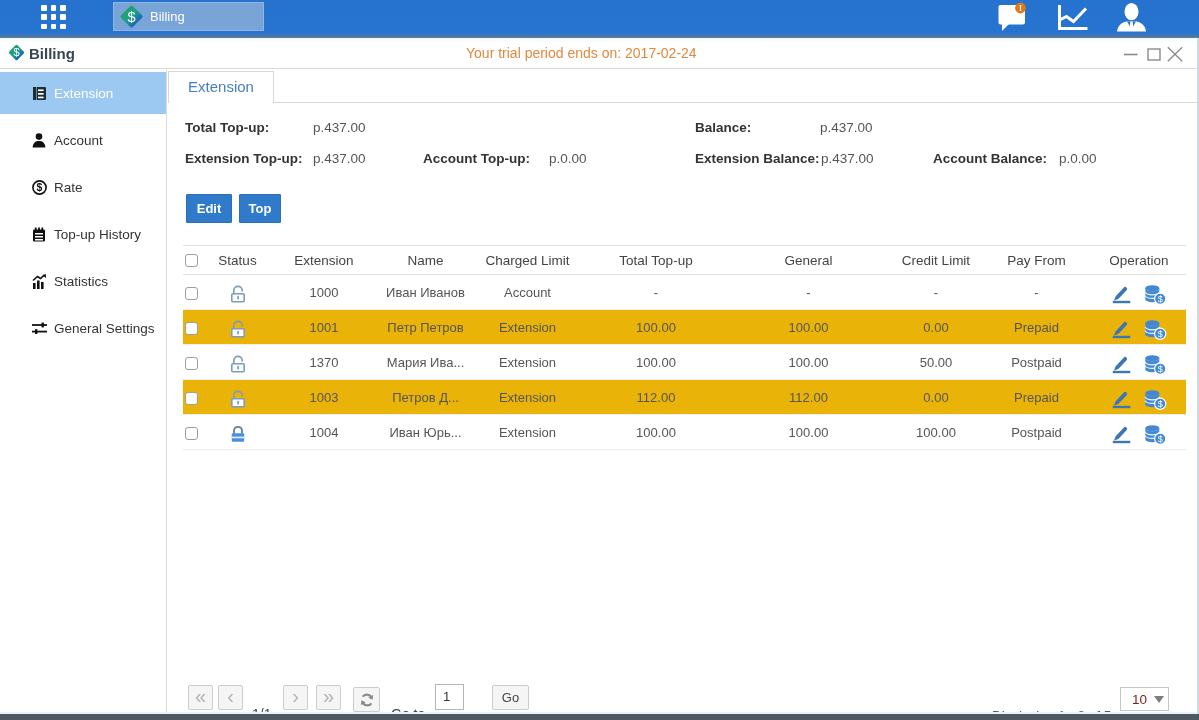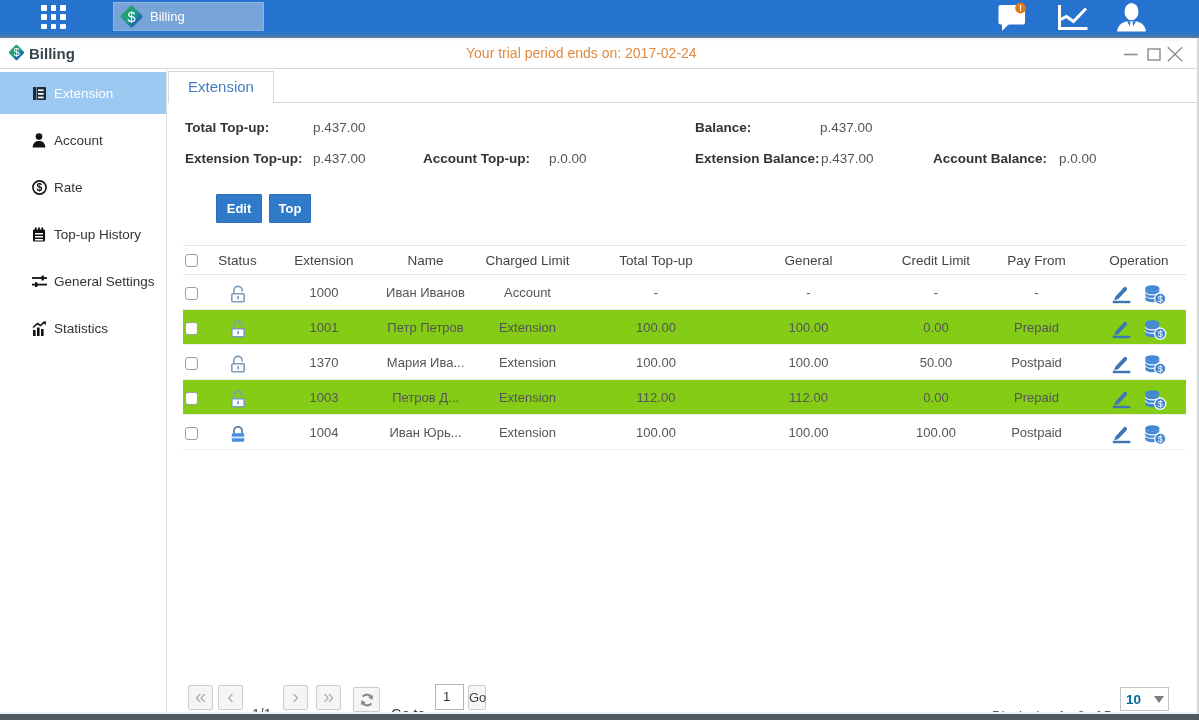--- a/index.html
+++ b/index.html
@@ -33,42 +33,42 @@
 
 #main { left:168px; top:69px; width:1031px; height:645px; background:#fff; }
 #tabline { position:absolute; left:106px; top:33px; width:1029px; height:0; border-bottom:1px solid #d8d8d8; }
 #tab { position:absolute; left:0px; top:2px; width:106px; height:32px; background:#fff;
   border:1px solid #d8d8d8; border-bottom:none; color:#4680c2; font-size:15px; text-align:center; line-height:30px; }
 
 .lab { position:absolute; font-size:13.5px; font-weight:bold; color:#333; }
 .val { position:absolute; font-size:13.5px; color:#555; }
 
 .btn { position:absolute; height:29px; background:#2f7ac9; border:1px solid #2b6fba; color:#fff;
-  font-size:13px; font-weight:bold; text-align:center; line-height:27px; border-radius:1px;margin-left:30px; }
+  font-size:13px; font-weight:bold; text-align:center; line-height:27px; border-radius:1px; }
 
 
 #tbl { position:absolute; left:15px; top:176px; width:1003px; border-collapse:collapse; table-layout:fixed; }
 #tbl th { border-top:1px solid #e3e3e3; border-bottom:1px solid #e3e3e3; height:29px;
   font-size:13.5px; font-weight:normal; color:#444; text-align:center; }
 #tbl td svg { vertical-align:-4px; }
 #tbl td svg.lk { transform:translateY(2px); }
 #tbl td svg.op2 { transform:translateY(3px); }
 #tbl td { height:35px;  border-bottom:1px solid #ededed; font-size:13px; color:#555; text-align:center; }
-#tbl tr.alt td { background:#84cc16; }
+#tbl tr.alt td { background:#eab308; }
 .cbx { margin-left:2px; width:13px; height:13px; border:1px solid #9e9e9e; border-radius:3px; background:#fff; display:inline-block; vertical-align:middle; }
 
 
 .pbtn { position:absolute; top:685px; width:25px; height:25px; background:#f5f5f5; border:1px solid #ccc;
   border-radius:2px; color:#b2b2b2; text-align:center; font-size:20px; line-height:21px; }
 .ptxt { position:absolute; font-size:13.5px; color:#444;margin-top:16px; }
 #goto-input { position:absolute; left:435px; top:684px; width:29px; height:26px; border:1px solid #b5b5b5;
   font-size:13px; color:#333; text-align:left; padding-left:7px; line-height:24px; background:#fff; }
-#go { left:468px; width:18px; color:#444; font-size:13px !important; line-height:23px !important; }
+#go { left:492px; width:37px; color:#444; font-size:13px !important; line-height:23px !important; }
 #pagesize { position:absolute; left:1120px; top:687px; width:49px; height:24px; border:1px solid #c5c5c5; background:#fff; }
-#pagesize span { position:absolute; left:5px; top:3.5px; font-size:13.5px; color:#0369a1;font-weight:bold; }
+#pagesize span { position:absolute; left:11px; top:3.5px; font-size:13.5px; color:#7f1d1d; }
 #pagesize .tri { position:absolute; right:4px; top:7.5px; width:0; height:0;
   border-left:5.8px solid transparent; border-right:5.8px solid transparent; border-top:7px solid #7d7d7d; }
 
 #botline1 { left:0; top:712px; width:1199px; height:2px; background:#eaf3fa; }
 #botline2 { left:0; top:714px; width:1199px; height:6px; background:#4e5963; }
 #rightedge { left:1197px; top:38px; width:2px; height:676px; background:#cfd8dc; }
 </style>
 </head>
 <body>
 
@@ -165,35 +165,35 @@
             <rect x="2.8" y="0.5" width="1.8" height="3.4" fill="#111"></rect>
             <rect x="6.1" y="0.5" width="1.8" height="3.4" fill="#111"></rect>
             <rect x="9.4" y="0.5" width="1.8" height="3.4" fill="#111"></rect>
             <rect x="3" y="6" width="8" height="1.5" fill="#fff"></rect>
             <rect x="3" y="9" width="8" height="1.5" fill="#fff"></rect>
             <rect x="3" y="12" width="8" height="1.5" fill="#fff"></rect>
           </svg>
       </span>Top-up History</li>
     <li><span class="ic">
       <svg width="15" height="15" viewBox="0 0 15 15">
-            <line x1="0" y1="4" x2="15" y2="4" stroke="#111" stroke-width="1.8"></line>
-            <rect x="9.5" y="1.6" width="2.4" height="4.8" fill="#111"></rect>
-            <line x1="0" y1="10.6" x2="15" y2="10.6" stroke="#111" stroke-width="1.8"></line>
-            <rect x="3" y="8.2" width="2.4" height="4.8" fill="#111"></rect>
-          </svg>
-      </span>General Settings</li>
-    <li><span class="ic">
-      <svg width="15" height="15" viewBox="0 0 15 15">
             <rect x="1" y="9" width="2.6" height="6" fill="#111"></rect>
             <rect x="5" y="6.5" width="2.6" height="8.5" fill="#111"></rect>
             <rect x="9" y="8" width="2.6" height="7" fill="#111"></rect>
             <path d="M1 6.5 L5.5 2.5 L8.5 4.5 L12.5 0.8" stroke="#111" stroke-width="1.6" fill="none"></path>
             <path d="M13.8 0 L14 4 L10.5 1.5 Z" fill="#111"></path>
           </svg>
       </span>Statistics</li>
+    <li><span class="ic">
+      <svg width="15" height="15" viewBox="0 0 15 15">
+            <line x1="0" y1="4" x2="15" y2="4" stroke="#111" stroke-width="1.8"></line>
+            <rect x="9.5" y="1.6" width="2.4" height="4.8" fill="#111"></rect>
+            <line x1="0" y1="10.6" x2="15" y2="10.6" stroke="#111" stroke-width="1.8"></line>
+            <rect x="3" y="8.2" width="2.4" height="4.8" fill="#111"></rect>
+          </svg>
+      </span>General Settings</li>
   </ul>
 </div>
 
 <div id="main" class="abs">
   <div id="tab">Extension</div>
   <div id="tabline"></div>
 
   <div class="lab" style="left:17px;top:51px">Total Top-up:</div>
   <div class="val" style="left:145px;top:51px">p.437.00</div>
   <div class="lab" style="left:527px;top:51px">Balance:</div>

